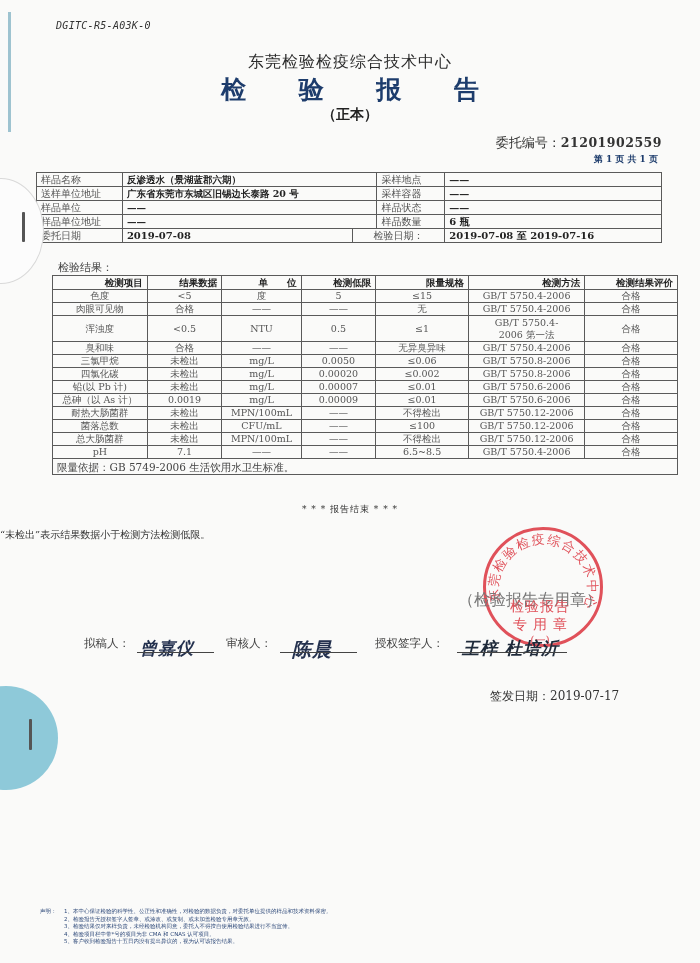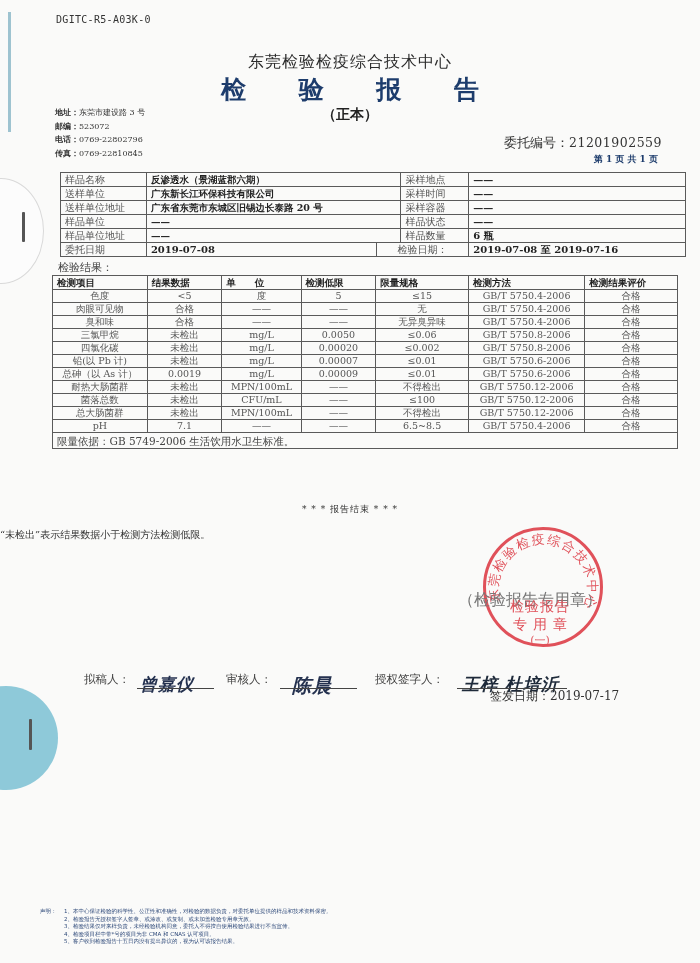--- a/index.html
+++ b/index.html
@@ -4,49 +4,49 @@
 <style>
   html, body { margin: 0; padding: 0; }
   body {
     width: 700px; height: 963px; position: relative; overflow: hidden;
     background: #f7f7f6;
     font-family: "DejaVu Serif", "Liberation Serif", serif;
     color: #2a2a2a;
   }
   .page { position: absolute; left: 0; top: 0; width: 700px; height: 963px; background: #fafaf9; }
   .edge-line { position: absolute; left: 8px; top: 12px; width: 3px; height: 120px; background: #9ec3d0; }
-  .doc-code { position: absolute; left: 56px; top: 14px; font-family: "DejaVu Sans Mono", "Liberation Mono", monospace; font-size: 10px; color: #333; letter-spacing: 0.3px; }
+  .doc-code { position: absolute; left: 56px; top: 20px; font-family: "DejaVu Sans Mono", "Liberation Mono", monospace; font-size: 10px; color: #333; letter-spacing: 0.3px; font-style: italic; }
   .org-name { position: absolute; left: 0; width: 700px; top: 52px; text-align: center; font-family: "DejaVu Sans", sans-serif; font-size: 16px; color: #2c2c2c; letter-spacing: 1px; }
   .report-title { position: absolute; left: 0; width: 700px; top: 73px; text-align: center; font-family: "DejaVu Sans", sans-serif; font-size: 25px; font-weight: bold; color: #1d3c6c; letter-spacing: 22px; text-indent: 22px; }
   .copy-type { position: absolute; left: 0; width: 700px; top: 106px; text-align: center; font-family: "DejaVu Sans", sans-serif; font-size: 14px; font-weight: bold; color: #222; }
   .contact { position: absolute; left: 55px; top: 106px; font-size: 8px; line-height: 12.5px; color: #333; }
   .contact b { font-weight: bold; }
   .entrust { position: absolute; right: 38px; top: 134px; font-size: 13px; color: #333; }
-  .entrust .num { font-weight: normal; font-size: 12.5px; letter-spacing: 0.5px; }
+  .entrust .num { font-weight: bold; font-size: 12.5px; letter-spacing: 0.5px; }
   .page-no { position: absolute; right: 42px; top: 153px; font-size: 9px; font-weight: bold; color: #1d3c6c; }
 
   table { border-collapse: collapse; position: absolute; }
   td, th { border: 1px solid #5a5a5a; padding: 0 4px; font-size: 10px; height: 13px; line-height: 13px; white-space: nowrap; }
   .results-label { position: absolute; left: 58px; top: 260px; font-size: 11px; color: #444; }
   .res-table { left: 52px; top: 275px; width: 626px; }
-  .res-table th { font-size: 9.5px; font-weight: bold; text-align: left; color: #222; height: 13px; }
+  .res-table th { font-size: 9.5px; font-weight: bold; text-align: right; color: #222; height: 13px; }
   .res-table td { text-align: center; color: #555; font-size: 9.5px; height: 12px; line-height: 12px; }
   .res-table tr.tall td { height: 25px; }
   .res-table td.basis { text-align: left; color: #444; font-size: 10.5px; height: 15px; }
   .note { position: absolute; left: 0; width: 700px; top: 488px; font-size: 10px; color: #333; margin-top: 40px; }
   .end { position: absolute; left: 0; width: 700px; top: 503px; text-align: center; font-size: 9px; color: #333; letter-spacing: 1px; }
 
   .stamp { position: absolute; left: 483px; top: 527px; width: 120px; height: 120px; border: 3px solid #e0515a; border-radius: 50%; box-sizing: border-box; }
   .stamp-ring { position: absolute; left: 0; top: 0; width: 120px; height: 120px; }
   .stamp-ghost { position: absolute; left: 455px; top: 590px; width: 150px; text-align: center; font-size: 16px; color: #777; }
   .stamp-line1 { position: absolute; left: 483px; top: 598px; width: 114px; text-align: center; font-family: "DejaVu Sans", sans-serif; font-size: 14px; color: #e0515a; letter-spacing: 1px; }
   .stamp-line2 { position: absolute; left: 483px; top: 616px; width: 114px; text-align: center; font-family: Liberation Sans, sans-serif; font-size: 14px; color: #e0515a; letter-spacing: 6px; text-indent: 6px; }
   .stamp-line3 { position: absolute; left: 483px; top: 633px; width: 114px; text-align: center; font-size: 11px; color: #e0515a; }
 
-  .sig-row { position: absolute; left: 0; top: 664px; width: 696px; height: 30px; font-size: 12px; color: #333; }
+  .sig-row { position: absolute; left: 0; top: 628px; width: 696px; height: 30px; font-size: 12px; color: #333; }
   .sig-label { position: absolute; top: 8px; font-family: "DejaVu Sans", sans-serif; font-size: 11.5px; color: #444; }
   .sig-line { position: absolute; top: 24px; height: 1px; background: #444; }
   .sig-hand { position: absolute; top: 0; font-family: "DejaVu Serif", serif; font-style: italic; font-weight: bold; font-size: 17px; color: #24314f; letter-spacing: 1px; margin-top: 9px; }
   .issue-date { position: absolute; left: 490px; top: 688px; font-size: 12px; color: #333; }
 
   .hole { position: absolute; border-radius: 50%; }
   .hole-top { left: -42px; top: 178px; width: 84px; height: 104px; background: #fcfcfc; border: 1px solid #d9d9d9; }
   .hole-bottom { left: -46px; top: 686px; width: 104px; height: 104px; background: #8ec9d9; }
   .staple { position: absolute; width: 3px; background: #555; border-radius: 1px; }
 
@@ -58,52 +58,40 @@
 <body>
 
 <div class="page">
   <div class="edge-line"></div>
 
   <div class="doc-code">DGITC-R5-A03K-0</div>
   <div class="org-name">东莞检验检疫综合技术中心</div>
   <div class="report-title">检 验 报 告</div>
   <div class="copy-type">（正本）</div>
 
-  <div class="contact">
-    <div><b>地址：</b><span>东莞市建设路 3 号</span></div>
-    <div><b>邮编：</b><span>523072</span></div>
-    <div><b>电话：</b><span>0769-22802796</span></div>
-    <div><b>传真：</b><span>0769-22810845</span></div>
-  </div>
 
   <div class="entrust">
     <span>委托编号：</span><span class="num">21201902559</span>
   </div>
   <div class="page-no">第 1 页 共 1 页</div>
 
-  <div style="position:absolute;left:60px;top:172px;width:626px;">
+  <div style="position:absolute;left:36px;top:172px;width:626px;">
     <table style="position:static;width:626px;border-collapse:collapse;">
       <colgroup>
           <col style="width:86px">
           <col style="width:230px">
           <col style="width:25px">
           <col style="width:68px">
           <col style="width:217px">
         </colgroup>
       <tbody>
           <tr>
         <td style="color:#555">样品名称</td>
         <td colspan="2" style="font-weight:bold;font-size:9.5px;color:#222">反渗透水（景湖蓝郡六期）</td>
         <td style="color:#555">采样地点</td>
-        <td style="font-weight:bold;color:#222">——</td>
-      </tr>
-      <tr>
-        <td style="color:#555">送样单位</td>
-        <td colspan="2" style="font-weight:bold;font-size:9.5px;color:#222">广东新长江环保科技有限公司</td>
-        <td style="color:#555">采样时间</td>
         <td style="font-weight:bold;color:#222">——</td>
       </tr>
       <tr>
         <td style="color:#555">送样单位地址</td>
         <td colspan="2" style="font-weight:bold;font-size:9.5px;color:#222">广东省东莞市东城区旧锡边长泰路 20 号</td>
         <td style="color:#555">采样容器</td>
         <td style="font-weight:bold;color:#222">——</td>
       </tr>
       <tr>
         <td style="color:#555">样品单位</td>
@@ -160,20 +148,29 @@
     </tr>
     <tr>
       <td>肉眼可见物</td>
           <td>合格</td>
           <td>——</td>
           <td>——</td>
           <td>无</td>
           <td>GB/T 5750.4-2006</td>
           <td>合格</td>
     </tr>
+    <tr class="tall">
+      <td>浑浊度</td>
+          <td>&lt;0.5</td>
+          <td>NTU</td>
+          <td>0.5</td>
+          <td>≤1</td>
+          <td style="white-space:normal;line-height:12px;padding:0 14px">GB/T 5750.4-2006 第一法</td>
+          <td>合格</td>
+    </tr>
     <tr>
       <td>臭和味</td>
           <td>合格</td>
           <td>——</td>
           <td>——</td>
           <td>无异臭异味</td>
           <td>GB/T 5750.4-2006</td>
           <td>合格</td>
     </tr>
     <tr>

